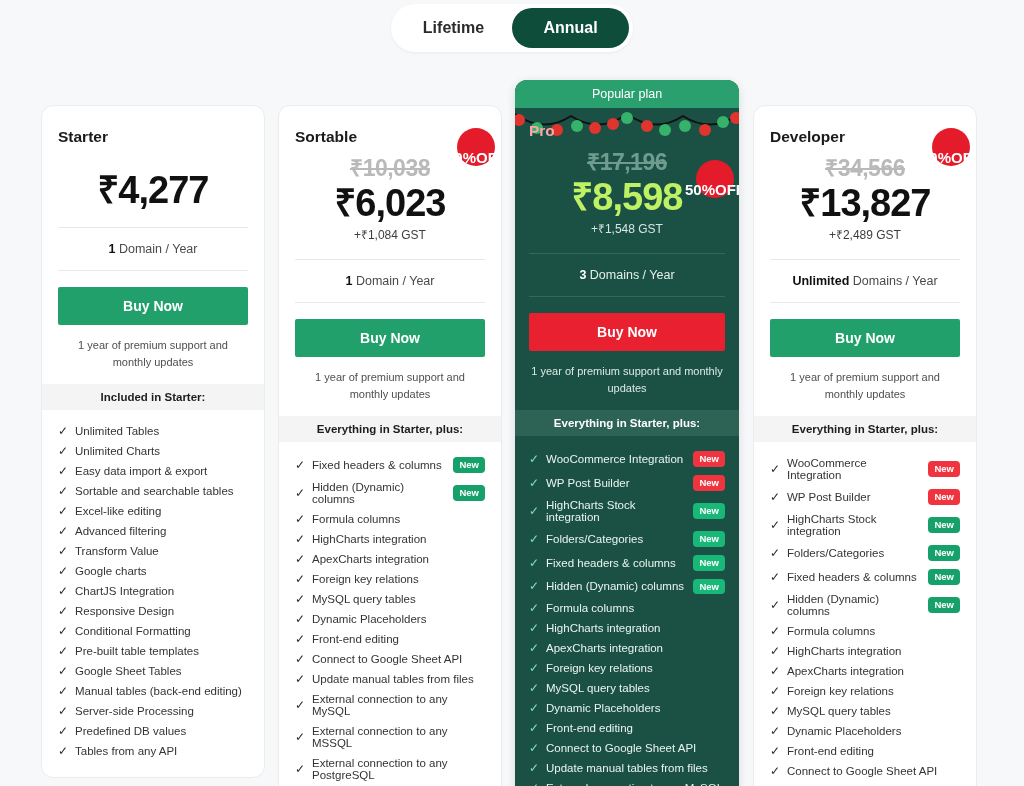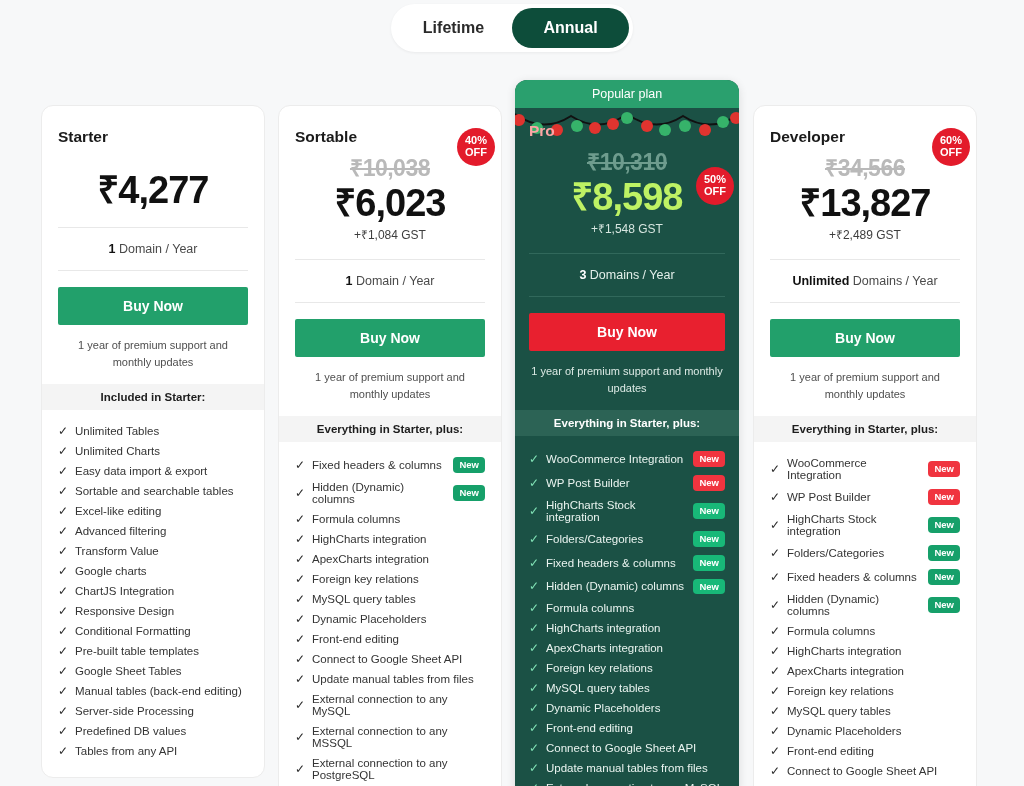--- a/index.html
+++ b/index.html
@@ -132,26 +132,26 @@
     line-height: 1.25; margin-left: 6px;
   }
   .badge-new.red { background: #f0343f; }
   .card.pro .badge-new { background: #18b878; }
   .card.pro .badge-new.red { background: #f0343f; }
   .list-pad { height: 16px; }
 
   .off-badge {
     position: absolute; width: 38px; height: 38px; border-radius: 50%;
     background: #e31b2b; color: #ffffff;
-    display: flex; flex-direction: column; align-items: center; justify-content: center;
-    font-size: 11px; font-weight: bold; line-height: 1.05; z-index: 5;
+    display: flex; flex-direction: row; align-items: flex-end; justify-content: center;
+    font-size: 15px; font-weight: bold; line-height: 1.05; z-index: 5;
   }
   .card.standard  .off-badge { right: 6px;  top: 22px; }
   .card.developer .off-badge { right: 6px;  top: 22px; }
-  .card.pro       .off-badge { right: 5px;  top: 45px; }
+  .card.pro       .off-badge { right: 5px;  top: 38px; }
 </style>
 </head>
 <body>
 
 <div class="page">
 
   <div class="toggle-wrap">
     <button class="toggle-opt">Lifetime</button>
     <button class="toggle-opt active">Annual</button>
   </div>
@@ -344,21 +344,21 @@
     <circle cx="221" cy="10" r="6" fill="#e0342f"></circle>
   </g>
 </svg>
         </div>
         <div class="card-inner">
           <div class="off-badge">
                <span>50%</span>
                <span>OFF</span>
              </div>
           <div class="plan-name">Pro</div>
-          <div class="old-price">₹10,310</div>
+          <div class="old-price">₹17,196</div>
           <div class="price">₹8,598</div>
           <div class="gst">+₹1,548 GST</div>
           <div class="domains">
              <b>3</b>
              <span>Domains / Year</span>
            </div>
           <button class="buy-btn">Buy Now</button>
           <div class="support-note">1 year of premium support and monthly updates</div>
           <div class="section-band">Everything in Starter, plus:</div>
           <ul class="features">

